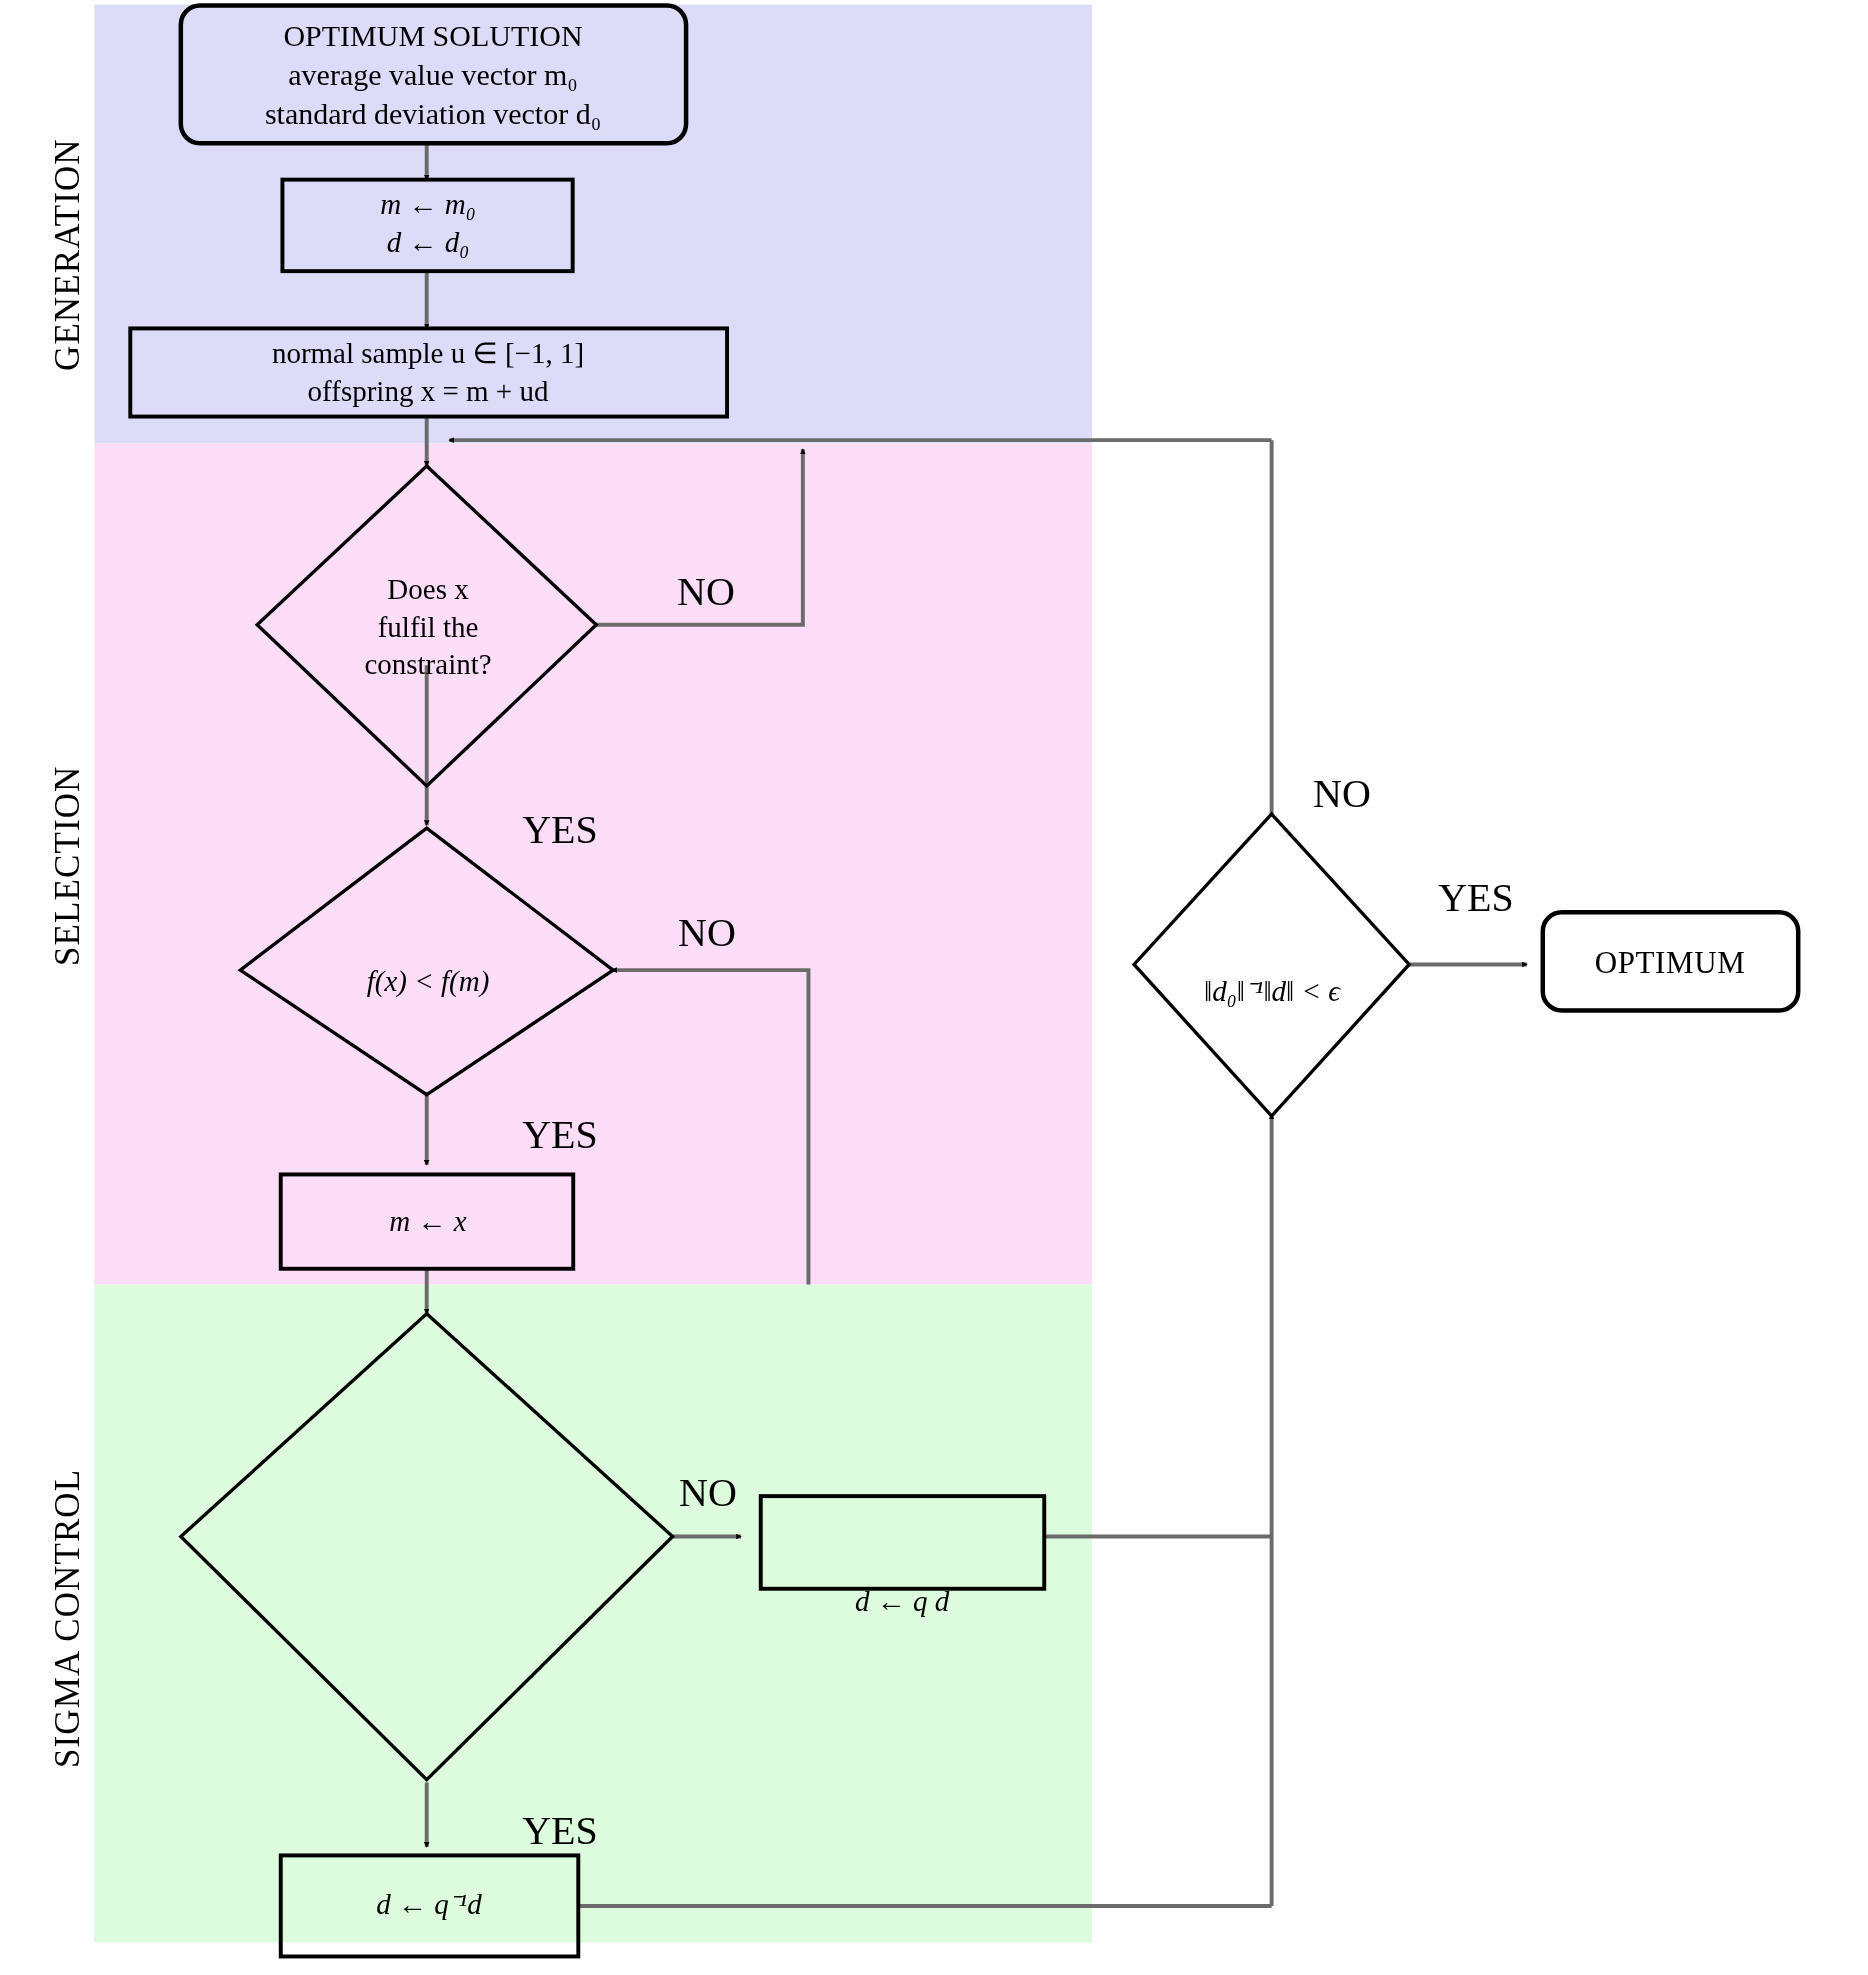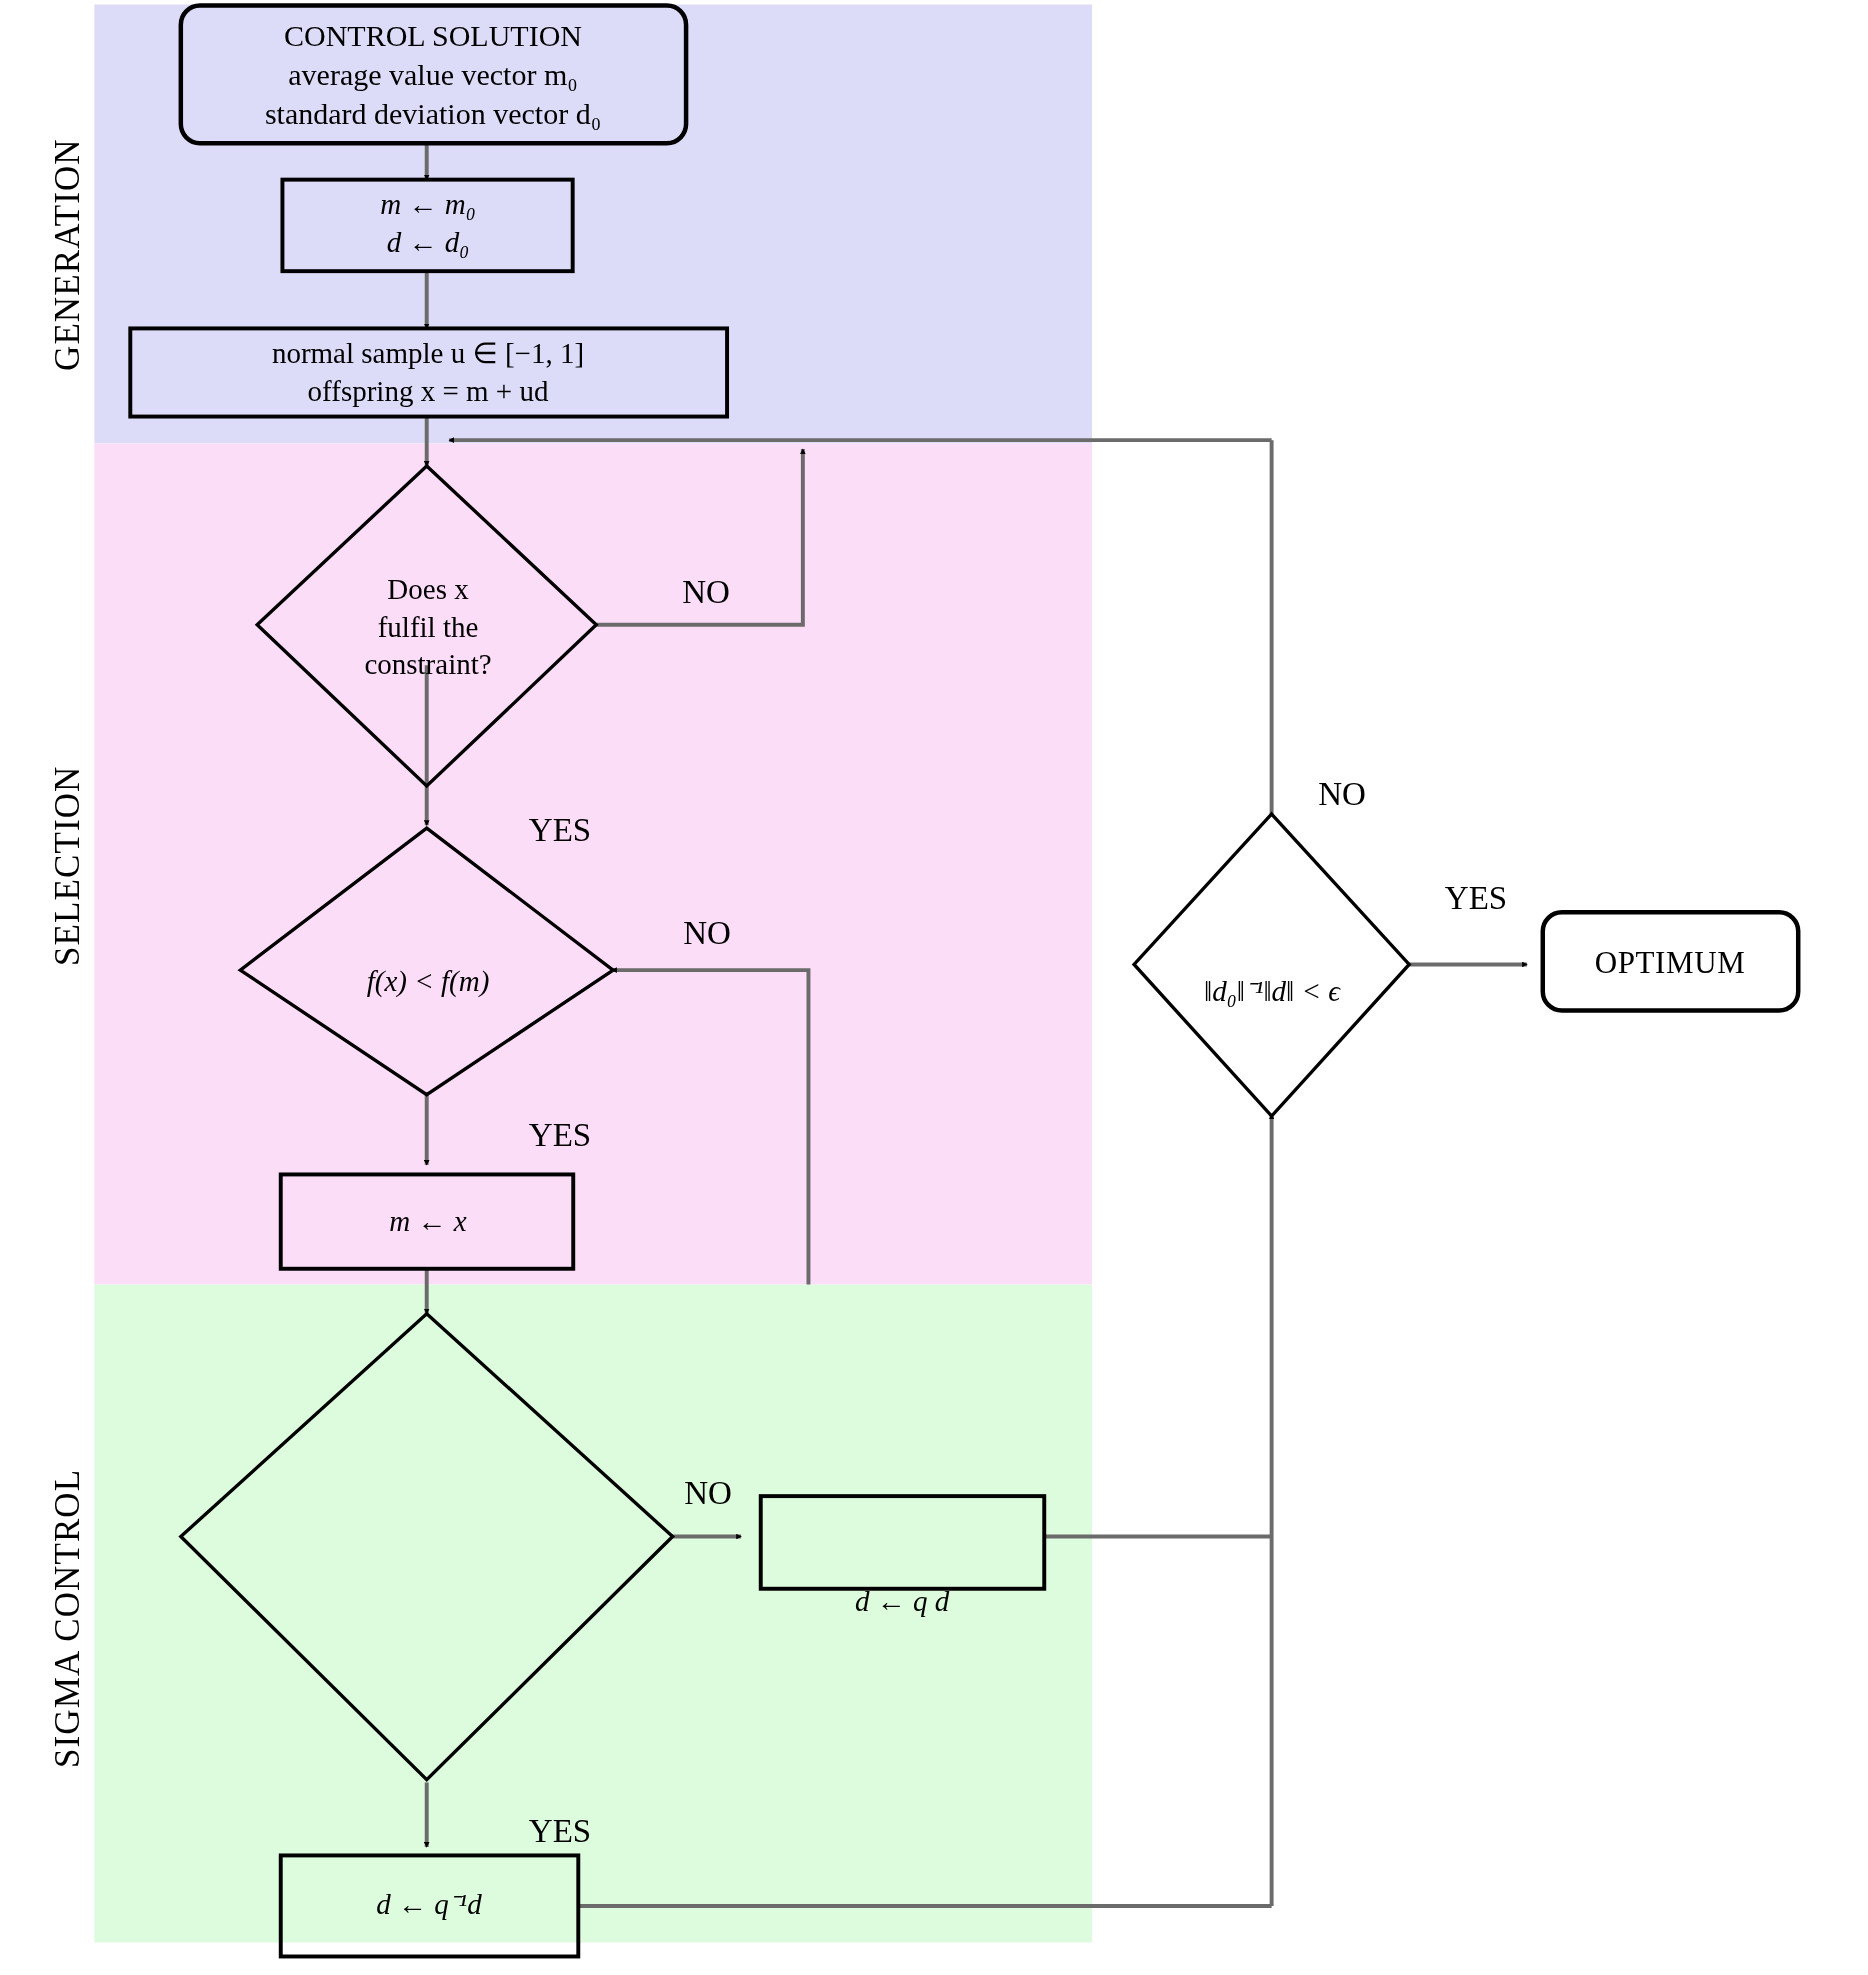--- a/index.html
+++ b/index.html
@@ -19,21 +19,21 @@
     position:absolute;
     font-family:"Liberation Serif", serif;
     color:#000;
     text-align:center;
     line-height:1.30;
     white-space:nowrap;
     transform:translate(-50%,-50%);
   }
   .t-lg{font-size:30px;}
   .t-md{font-size:29px;}
-  .t-yn{font-size:33px;}
+  .t-yn{font-size:40px;}
   .t-opt{font-size:31px;font-weight:normal;letter-spacing:0.6px;}
   .mathit{font-style:italic;}
 </style>
 </head>
 <body>
 
 <div id="stage">
 
   <svg viewBox="0 0 3329 3518">
     <defs>
@@ -102,21 +102,21 @@
     <polygon points="2265,1450 2510,1718 2265,1988 2020,1718" fill="none" stroke="#000" stroke-width="6"></polygon>
 
     <rect x="2748" y="1625" width="455" height="175" rx="34" ry="34" fill="none" stroke="#000" stroke-width="8"></rect>
   </svg>
 
   <div class="bandlabel" style="left:48px; top:371px; transform:rotate(-90deg);">GENERATION</div>
   <div class="bandlabel" style="left:48px; top:966px; transform:rotate(-90deg);">SELECTION</div>
   <div class="bandlabel" style="left:48px; top:1768px; transform:rotate(-90deg);">SIGMA CONTROL</div>
 
   <div class="nodetext t-lg" style="left:433px; top:74px;">
-    <div>CONTROL SOLUTION</div>
+    <div>OPTIMUM SOLUTION</div>
     <div>average value vector m₀</div>
     <div>standard deviation vector d₀</div>
   </div>
 
   <div class="nodetext t-md mathit" style="left:428px; top:224px;">
     <div>m ← m₀</div>
     <div>d ← d₀</div>
   </div>
 
   <div class="nodetext t-md" style="left:428px; top:373px;">

